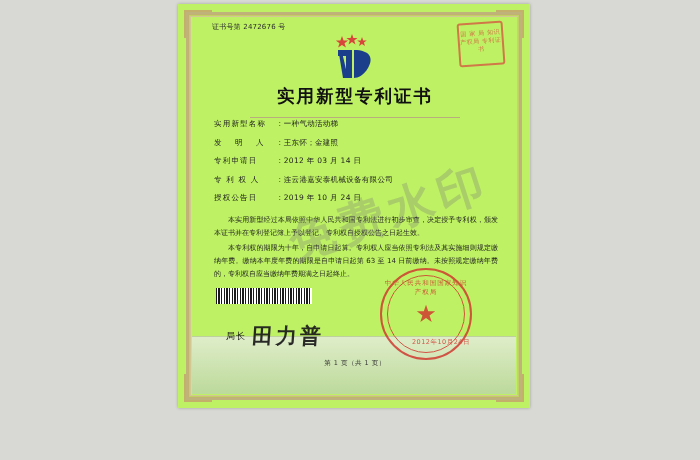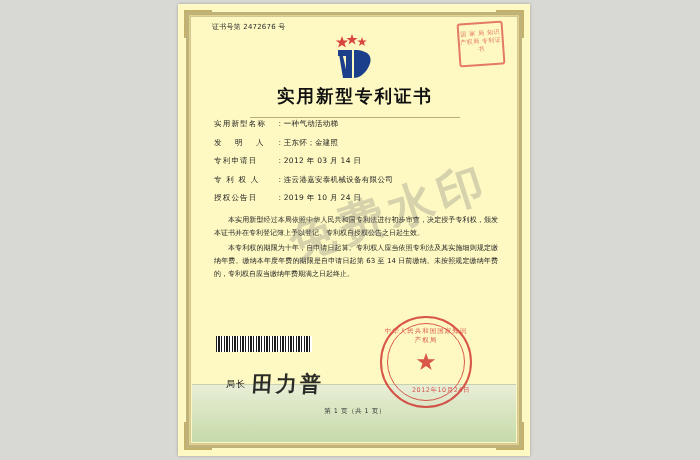--- a/index.html
+++ b/index.html
@@ -18,22 +18,22 @@
     width: 700px;
     height: 460px;
     background: #d8d8d4;
   }
   
   .sheet {
     position: absolute;
     left: 178px;
     top: 4px;
     width: 352px;
-    height: 452px;
-    background: #fef9c3;
+    height: 404px;
+    background: #bef264;
     box-shadow: 0 0 3px rgba(0,0,0,0.25);
     overflow: hidden;
   }
   
   .frame-outer {
     position: absolute;
     left: 8px;
     top: 8px;
     right: 8px;
     bottom: 8px;

